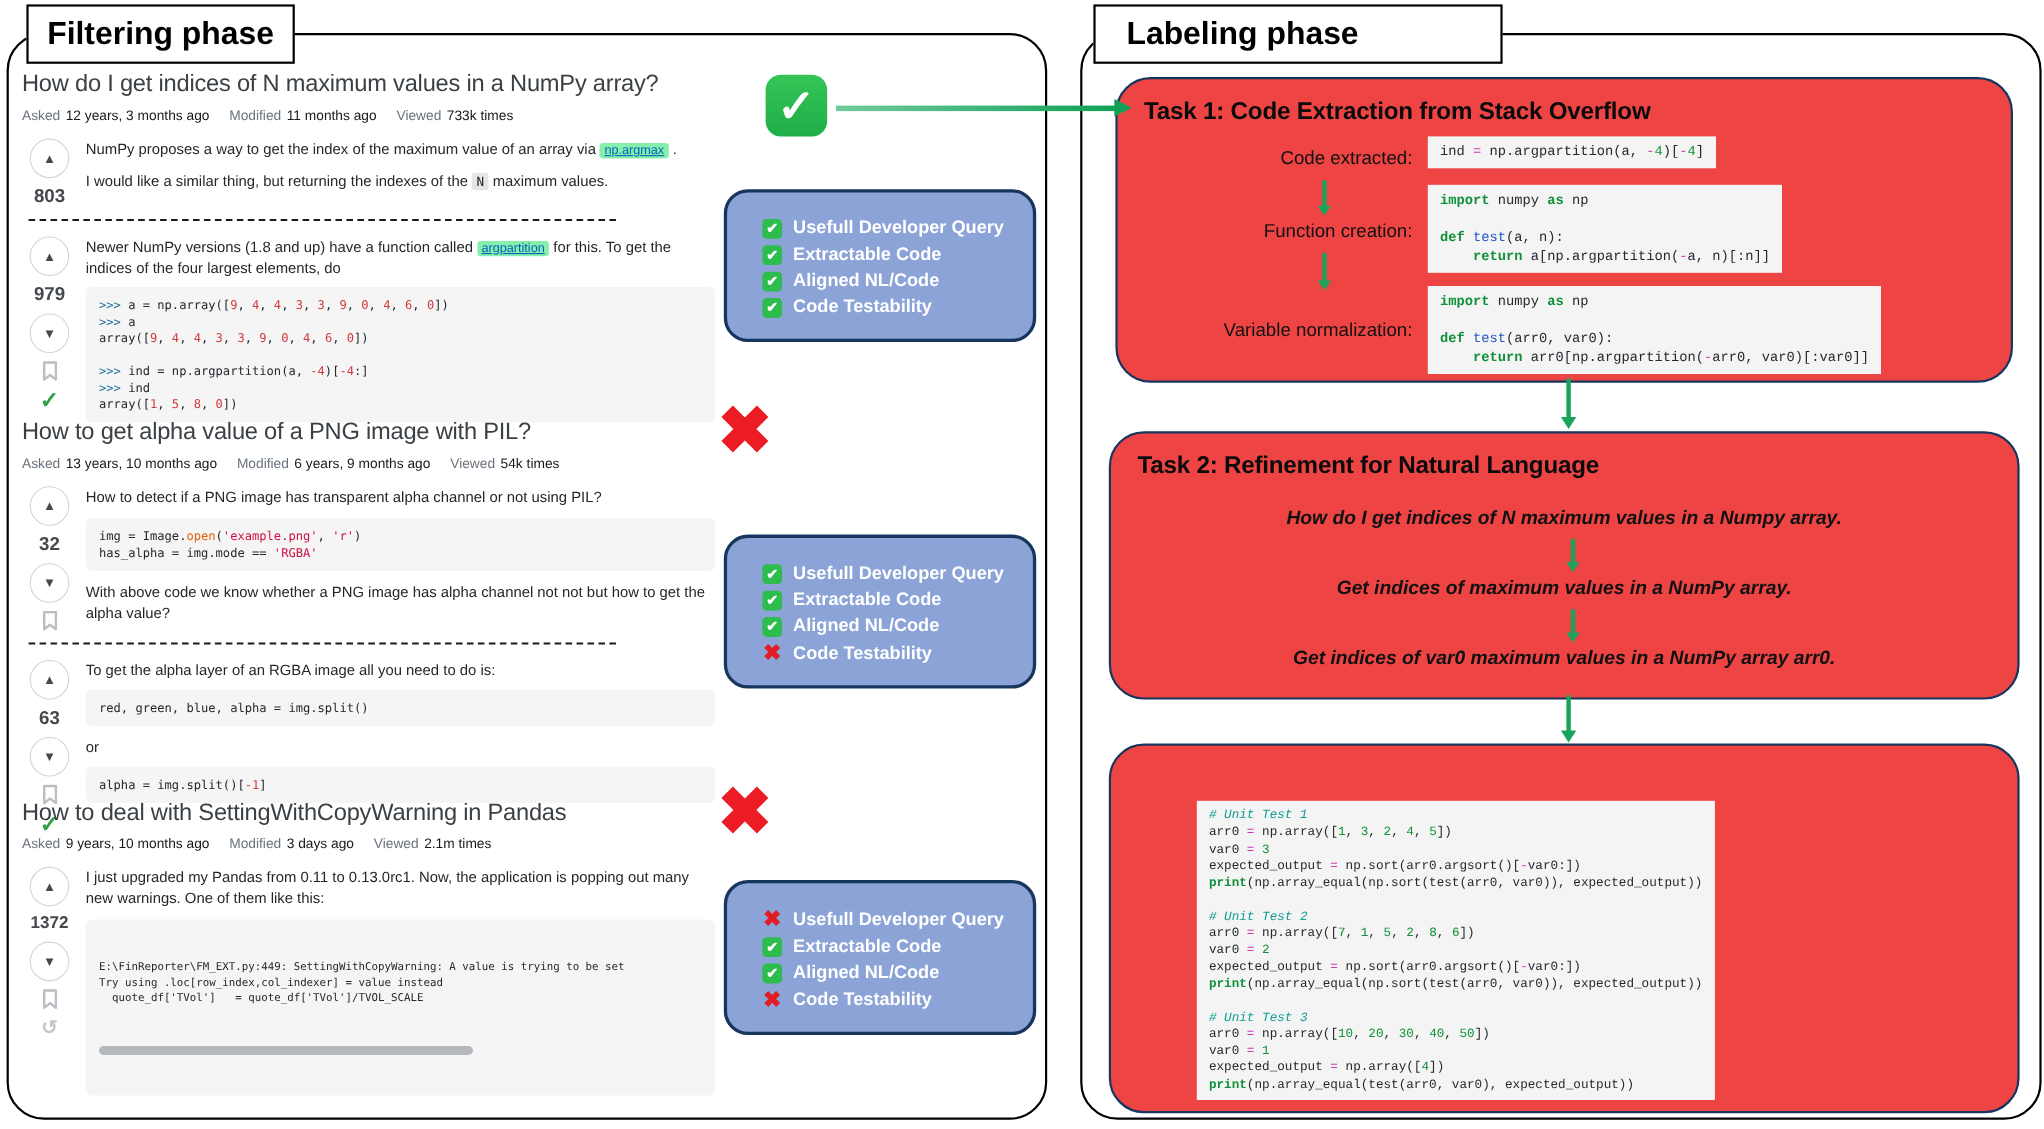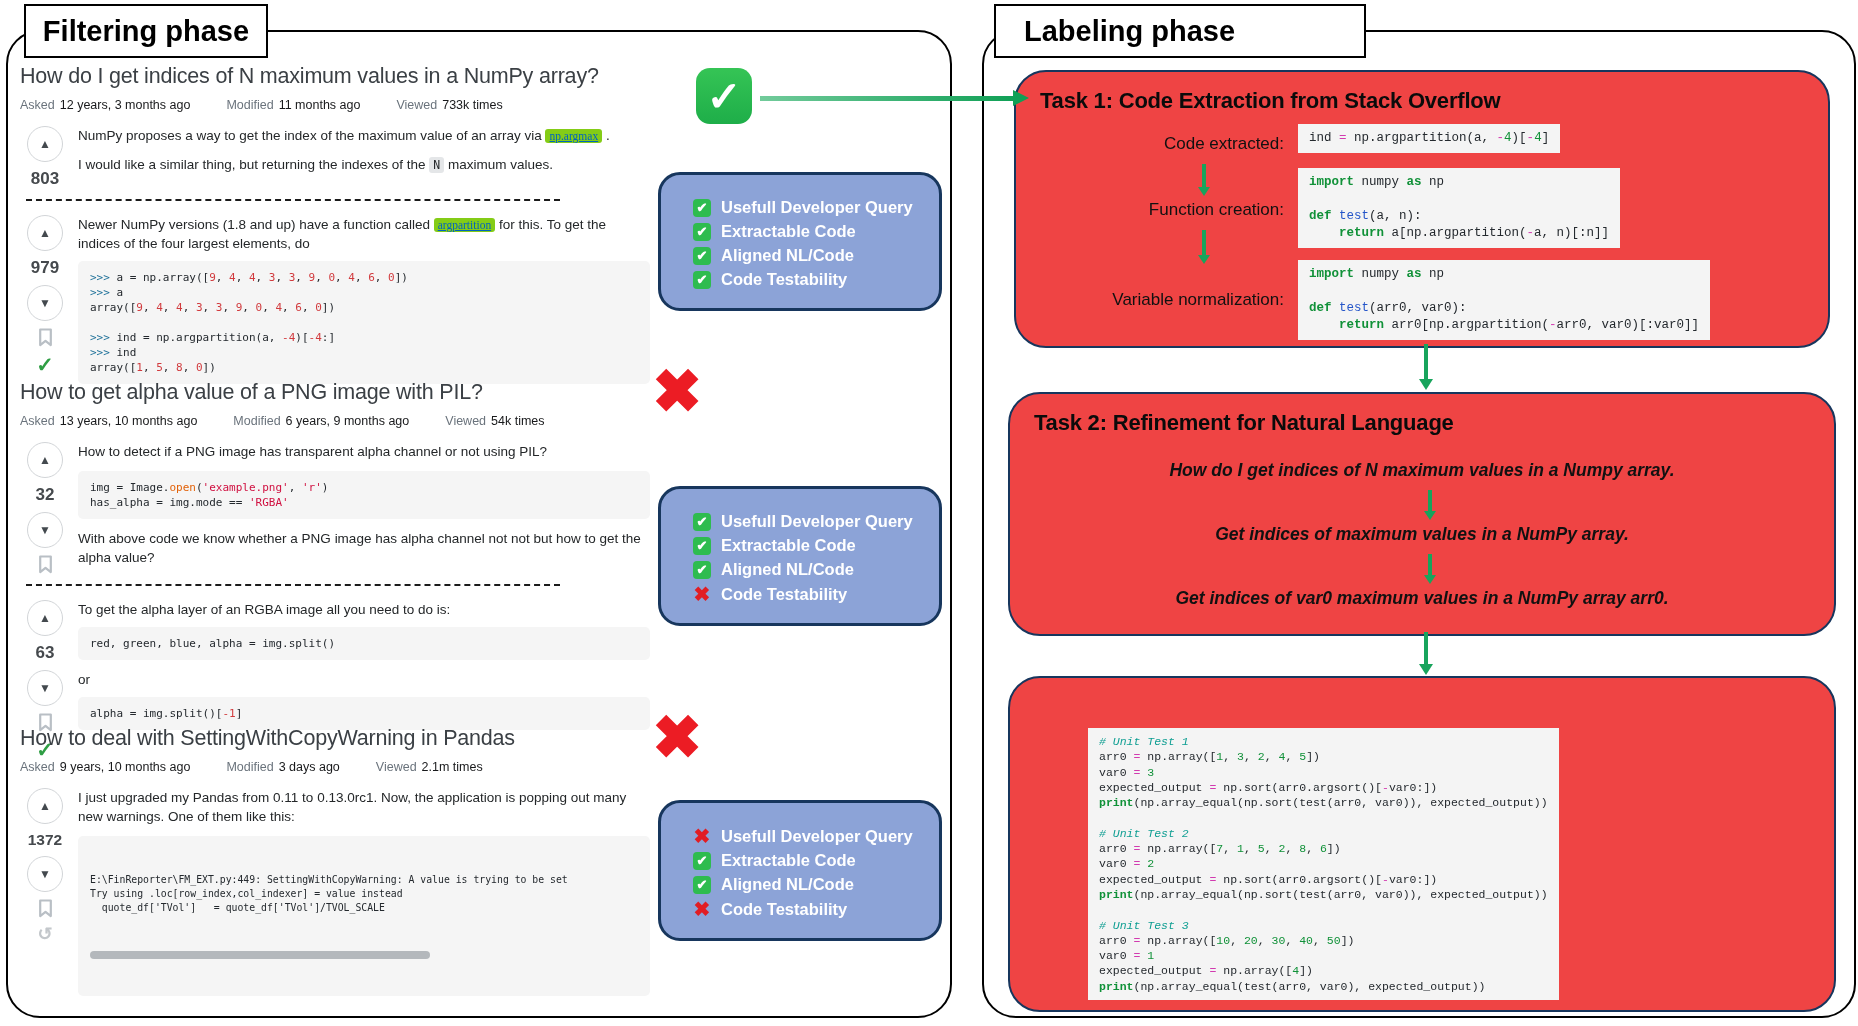--- a/index.html
+++ b/index.html
@@ -9,42 +9,42 @@
   
   .panel{position:absolute;background:#fff;border:2.5px solid #000;border-radius:34px;z-index:1;}
   .tbox{position:absolute;background:#fff;border:2.5px solid #000;display:flex;align-items:center;
         font-size:29px;font-weight:800;color:#000;z-index:6;}
   .tbox.center{justify-content:center;}
   .tbox.leftpad{padding-left:28px;}
 
   
   .qblock{position:absolute;z-index:2;}
   .qtitle{font-size:21.5px;font-weight:400;color:#3b4045;letter-spacing:-0.2px;margin:0 0 9px 0;}
-  .meta{display:flex;gap:36px;font-size:12.5px;margin-bottom:12px;}
+  .meta{display:flex;gap:18px;font-size:12.5px;margin-bottom:12px;}
   .meta .lb{color:#6a737c;margin-right:5px;}
   .meta .vl{color:#18191b;}
   .post{display:flex;}
   .vcol{width:50px;display:flex;flex-direction:column;align-items:center;gap:7px;flex-shrink:0;padding-top:2px;}
   .vbtn{width:34px;height:34px;border:1px solid #d2d5d8;border-radius:50%;display:flex;align-items:center;
         justify-content:center;color:#43494e;font-size:12px;background:#fff;}
   .vcount{font-size:17px;font-weight:700;color:#45494d;}
   .vcount.small{font-size:15.5px;}
   .acheck{color:#2f9e44;font-size:21px;font-weight:700;line-height:1;}
   .hicon{color:#c3c7cb;font-size:18px;font-weight:700;line-height:1;}
   .pbody{flex:1;padding-left:8px;font-size:13.5px;color:#242729;line-height:1.42;}
   .pbody p{margin:2px 0 10px;}
   .bghead{font-size:15.5px;font-weight:700;color:#232629;margin:2px 0 10px;}
   .codebox{background:#f5f5f5;border-radius:5px;padding:9px 12px;font-family:"DejaVu Sans Mono",monospace;
            font-size:11px;line-height:15px;margin:8px 0 10px;white-space:pre;overflow:hidden;color:#24292e;}
   .codebox .cl{min-height:15px;}
   .codebox.tiny{font-size:9.8px;line-height:14px;}
   .codebox.tiny .cl{min-height:14px;}
   .icode{font-family:"DejaVu Sans Mono",monospace;font-size:11.5px;background:#e4e6e8;color:#232629;
          padding:1px 4px;border-radius:3px;}
-  .lcode{font-family:Liberation Serif, serif;font-size:11.5px;background:#84cc16;color:#0063bf;
+  .lcode{font-family:Liberation Sans, sans-serif;font-size:11.5px;background:#86efac;color:#0063bf;
          padding:1px 4px;border-radius:3px;text-decoration:underline;cursor:pointer;}
   .dashed{border-top:2px dashed #1b1b1b;margin:10px 0 12px 6px;width:534px;}
   .scrollthumb{height:8px;width:62%;background:#b4b8bc;border-radius:4px;margin-top:8px;}
 
   
   .tk-p{color:#24292e;}
   .tk-m{color:#1f7199;}
   .tk-r{color:#d13a3d;}
   .tk-s{color:#d01040;}
   .tk-fo{color:#e36209;}

